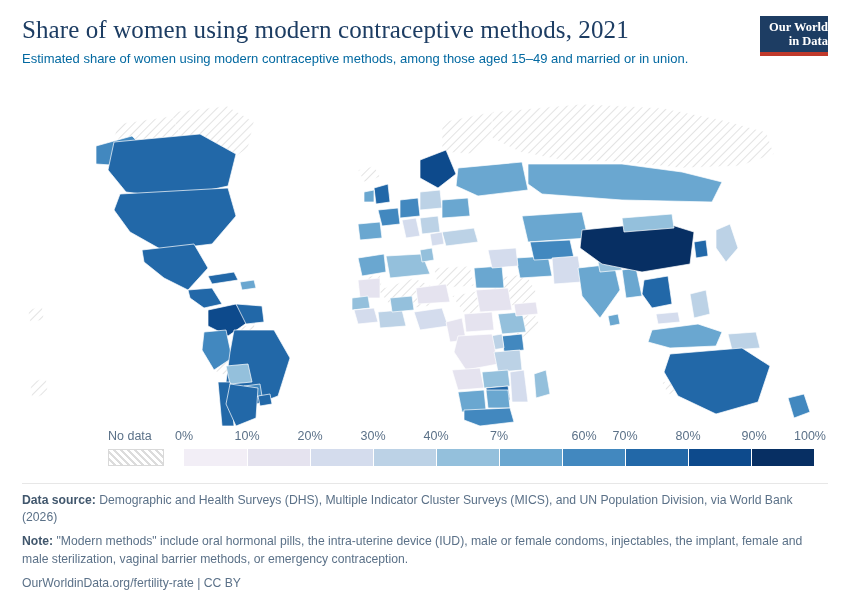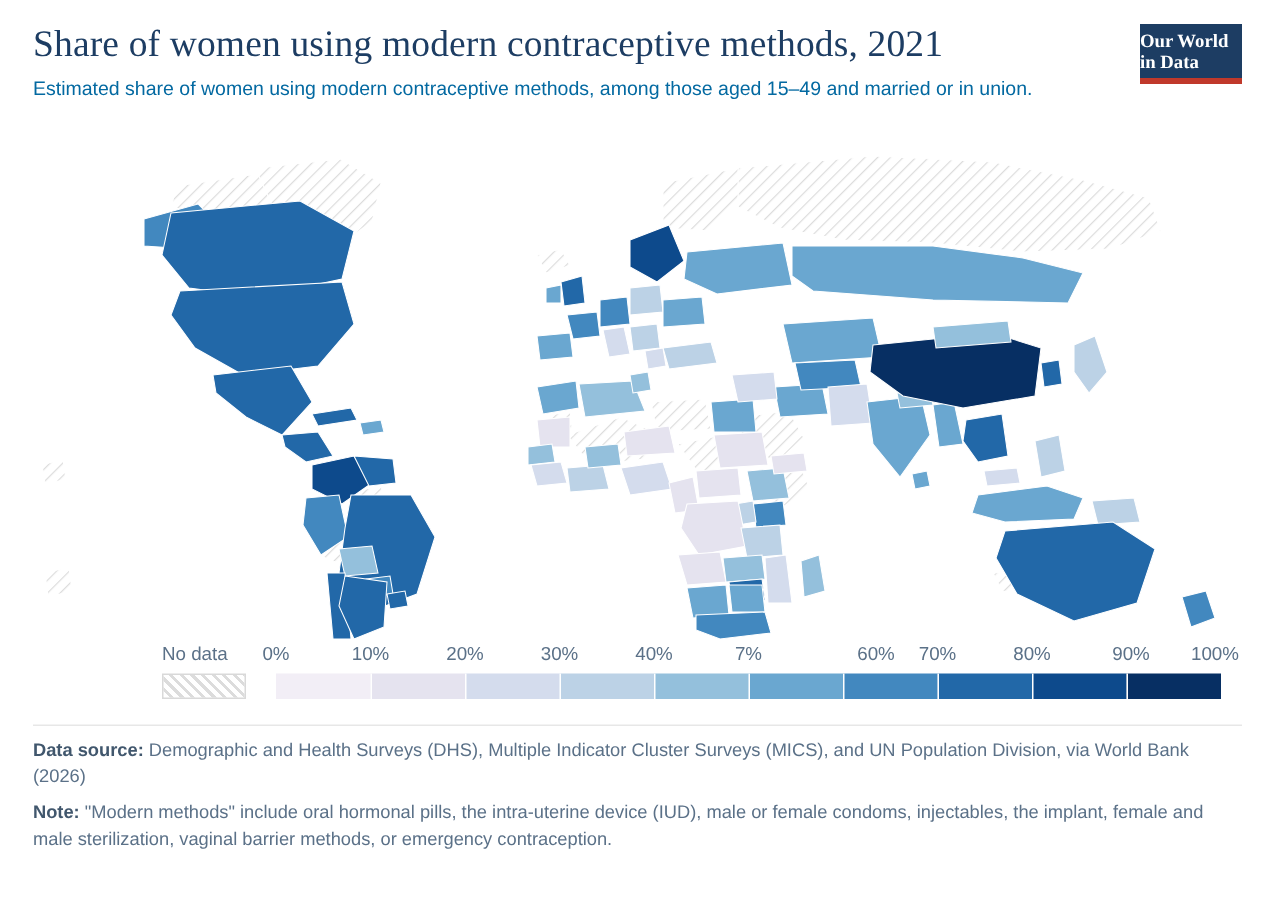--- a/index.html
+++ b/index.html
@@ -46,21 +46,21 @@
     top: 0px;
     right: 0px;
     width: 68px;
     height: 40px;
     background: #1d3d63;
     color: #ffffff;
     font-family: "Liberation Serif", serif;
     font-weight: bold;
     font-size: 12.5px;
     line-height: 1.15;
-    text-align: left;
+    text-align: right;
     padding-top: 4px;
     box-sizing: border-box;
     border-bottom: 4px solid #c0392b;
   }
   .owid-logo span { display: block; }
 
   
   .map-wrap {
     position: relative;
     margin-top: 14px;
@@ -402,15 +402,18 @@
 
   <div class="footer">
     <p>
       <b>Data source:</b>
       <span>Demographic and Health Surveys (DHS), Multiple Indicator Cluster Surveys (MICS), and UN Population Division, via World Bank (2026)</span>
     </p>
     <p>
       <b>Note:</b>
       <span>"Modern methods" include oral hormonal pills, the intra-uterine device (IUD), male or female condoms, injectables, the implant, female and male sterilization, vaginal barrier methods, or emergency contraception.</span>
     </p>
+    <p>
+      <a class="link" href="#">OurWorldinData.org/fertility-rate | CC BY</a>
+    </p>
   </div>
 
 </div>
 
 </body></html>

